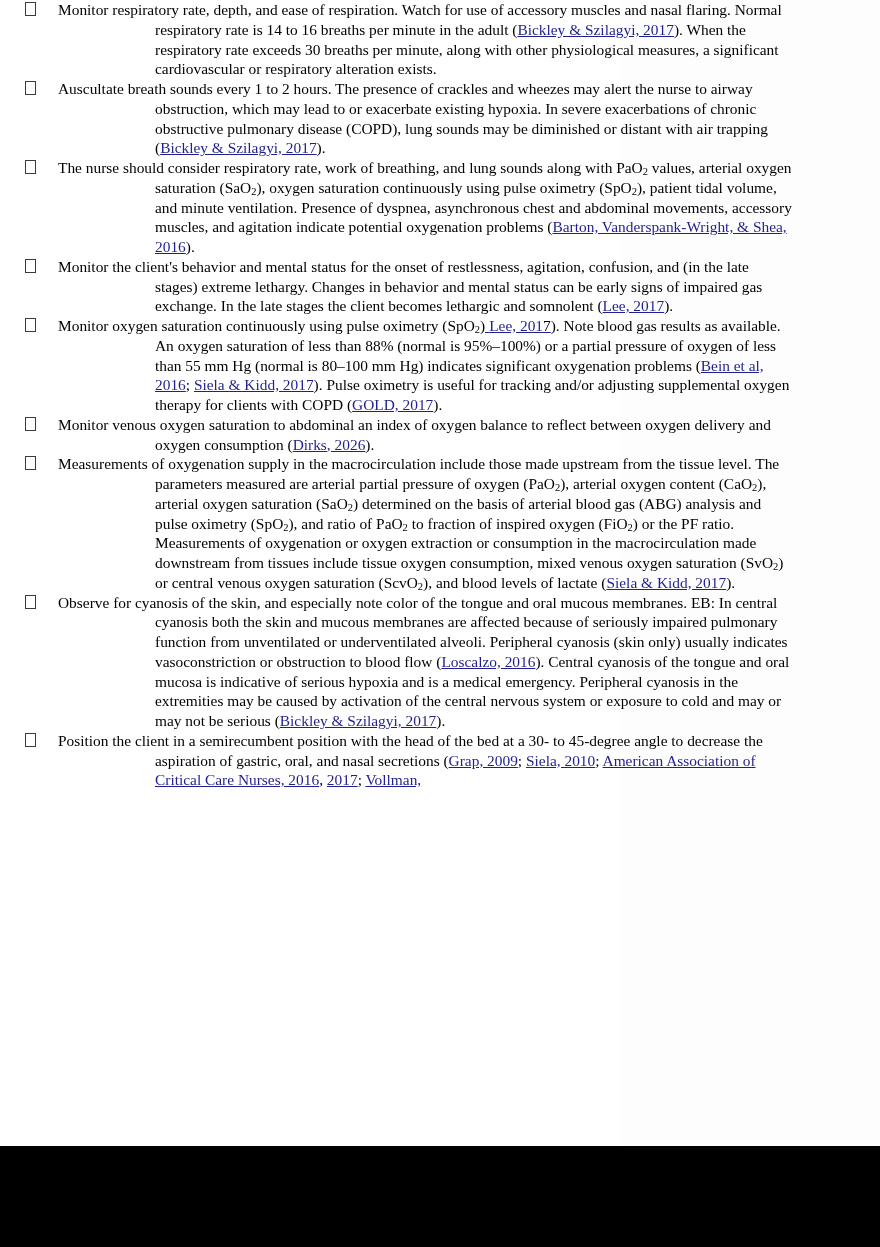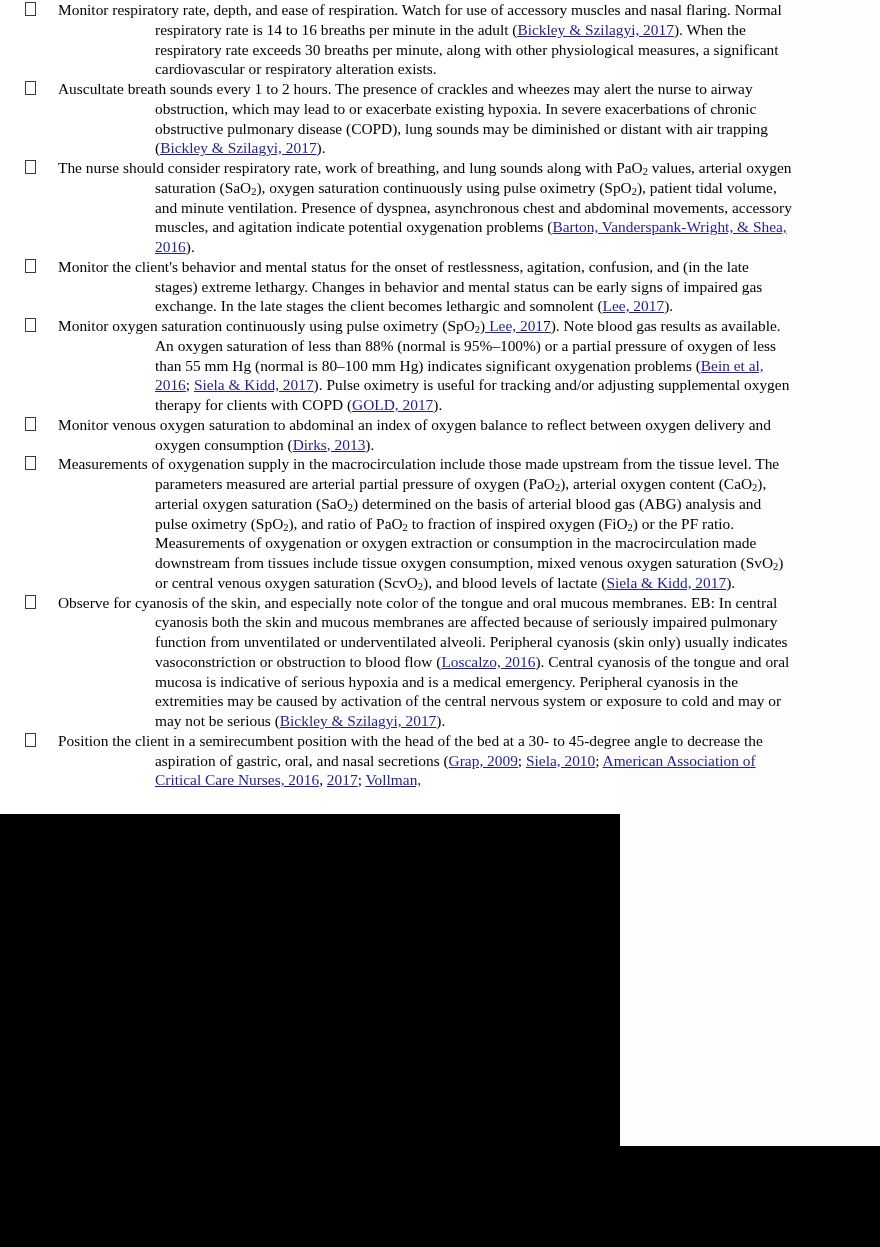--- a/index.html
+++ b/index.html
@@ -12,21 +12,21 @@
     width: 880px;
     height: 1247px;
     overflow: hidden;
     font-family: "Liberation Serif", "DejaVu Serif", serif;
   }
   .page {
     position: absolute;
     left: 0;
     top: 0;
     width: 880px;
-    height: 814px;
+    height: 1146px;
     background: #ffffff;
   }
   .page-shade {
     position: absolute;
     right: 0;
     top: 0;
     width: 260px;
     height: 1146px;
     background: #fdfdfd;
     pointer-events: none;
@@ -111,20 +111,20 @@
 
 <div class="page">
   <div class="page-shade"></div>
   <div class="content">
     <ul class="list" id="intervention-list">
         <li class="item"><span class="box-marker"></span><span class="marker-glyph bullet"></span><span class="body-text"><span>Monitor respiratory rate, depth, and ease of respiration. Watch for use of accessory muscles and nasal flaring. Normal respiratory rate is 14 to 16 breaths per minute in the adult (</span><a class="cite">Bickley &amp; Szilagyi, 2017</a><span>). When the respiratory rate exceeds 30 breaths per minute, along with other physiological measures, a significant cardiovascular or respiratory alteration exists.</span></span></li>
         <li class="item"><span class="box-marker"></span><span class="marker-glyph bullet"></span><span class="body-text"><span>Auscultate breath sounds every 1 to 2 hours. The presence of crackles and wheezes may alert the nurse to airway obstruction, which may lead to or exacerbate existing hypoxia. In severe exacerbations of chronic obstructive pulmonary disease (COPD), lung sounds may be diminished or distant with air trapping (</span><a class="cite">Bickley &amp; Szilagyi, 2017</a><span>).</span></span></li>
         <li class="item"><span class="box-marker"></span><span class="marker-glyph bullet"></span><span class="body-text"><span>The nurse should consider respiratory rate, work of breathing, and lung sounds along with PaO</span><sub>2</sub><span> values, arterial oxygen saturation (SaO</span><sub>2</sub><span>), oxygen saturation continuously using pulse oximetry (SpO</span><sub>2</sub><span>), patient tidal volume, and minute ventilation. Presence of dyspnea, asynchronous chest and abdominal movements, accessory muscles, and agitation indicate potential oxygenation problems (</span><a class="cite">Barton, Vanderspank-Wright, &amp; Shea, 2016</a><span>).</span></span></li>
         <li class="item"><span class="box-marker"></span><span class="marker-glyph bullet"></span><span class="body-text"><span>Monitor the client's behavior and mental status for the onset of restlessness, agitation, confusion, and (in the late stages) extreme lethargy. Changes in behavior and mental status can be early signs of impaired gas exchange. In the late stages the client becomes lethargic and somnolent (</span><a class="cite">Lee, 2017</a><span>).</span></span></li>
         <li class="item"><span class="box-marker"></span><span class="marker-glyph triangle"></span><span class="body-text"><span>Monitor oxygen saturation continuously using pulse oximetry (SpO</span><sub>2</sub><span>)</span><span class="cite-gap"></span><a class="cite">Lee, 201</a><span class="cite-tail">7</span><span>). Note blood gas results as available. An oxygen saturation of less than 88% (normal is 95%–100%) or a partial pressure of oxygen of less than 55 mm Hg (normal is 80–100 mm Hg) indicates significant oxygenation problems (</span><a class="cite">Bein et al, 2016</a><span>; </span><a class="cite">Siela &amp; Kidd, 2017</a><span>). Pulse oximetry is useful for tracking and/or adjusting supplemental oxygen therapy for clients with COPD (</span><a class="cite">GOLD, 2017</a><span>).</span></span></li>
-        <li class="item"><span class="box-marker"></span><span class="marker-glyph bullet"></span><span class="body-text"><span>Monitor venous oxygen saturation to abdominal an index of oxygen balance to reflect between oxygen delivery and oxygen consumption (</span><a class="cite">Dirks, 2013</a><span>).</span></span></li>
+        <li class="item"><span class="box-marker"></span><span class="marker-glyph bullet"></span><span class="body-text"><span>Monitor venous oxygen saturation to abdominal an index of oxygen balance to reflect between oxygen delivery and oxygen consumption (</span><a class="cite">Dirks, 2026</a><span>).</span></span></li>
         <li class="item"><span class="box-marker"></span><span class="marker-glyph bullet"></span><span class="body-text"><span>Measurements of oxygenation supply in the macrocirculation include those made upstream from the tissue level. The parameters measured are arterial partial pressure of oxygen (PaO</span><sub>2</sub><span>), arterial oxygen content (CaO</span><sub>2</sub><span>), arterial oxygen saturation (SaO</span><sub>2</sub><span>) determined on the basis of arterial blood gas (ABG) analysis and pulse oximetry (SpO</span><sub>2</sub><span>), and ratio of PaO</span><sub>2</sub><span> to fraction of inspired oxygen (FiO</span><sub>2</sub><span>) or the PF ratio. Measurements of oxygenation or oxygen extraction or consumption in the macrocirculation made downstream from tissues include tissue oxygen consumption, mixed venous oxygen saturation (SvO</span><sub>2</sub><span>) or central venous oxygen saturation (ScvO</span><sub>2</sub><span>), and blood levels of lactate (</span><a class="cite">Siela &amp; Kidd, 2017</a><span>).</span></span></li>
         <li class="item"><span class="box-marker"></span><span class="marker-glyph bullet"></span><span class="body-text"><span>Observe for cyanosis of the skin, and especially note color of the tongue and oral mucous membranes. EB: In central cyanosis both the skin and mucous membranes are affected because of seriously impaired pulmonary function from unventilated or underventilated alveoli. Peripheral cyanosis (skin only) usually indicates vasoconstriction or obstruction to blood flow (</span><a class="cite">Loscalzo, 2016</a><span>). Central cyanosis of the tongue and oral mucosa is indicative of serious hypoxia and is a medical emergency. Peripheral cyanosis in the extremities may be caused by activation of the central nervous system or exposure to cold and may or may not be serious (</span><a class="cite">Bickley &amp; Szilagyi, 2017</a><span>).</span></span></li>
         <li class="item"><span class="box-marker"></span><span class="marker-glyph bullet"></span><span class="body-text"><span>Position the client in a semirecumbent position with the head of the bed at a 30- to 45-degree angle to decrease the aspiration of gastric, oral, and nasal secretions (</span><a class="cite">Grap, 2009</a><span>; </span><a class="cite">Siela, 2010</a><span>; </span><a class="cite">American Association of Critical Care Nurses, 2016</a><span>, </span><a class="cite">2017</a><span>; </span><a class="cite">Vollman,</a></span></li>
       </ul>
   </div>
 </div>
 <div class="below-fold"></div>
 
 </body></html>

